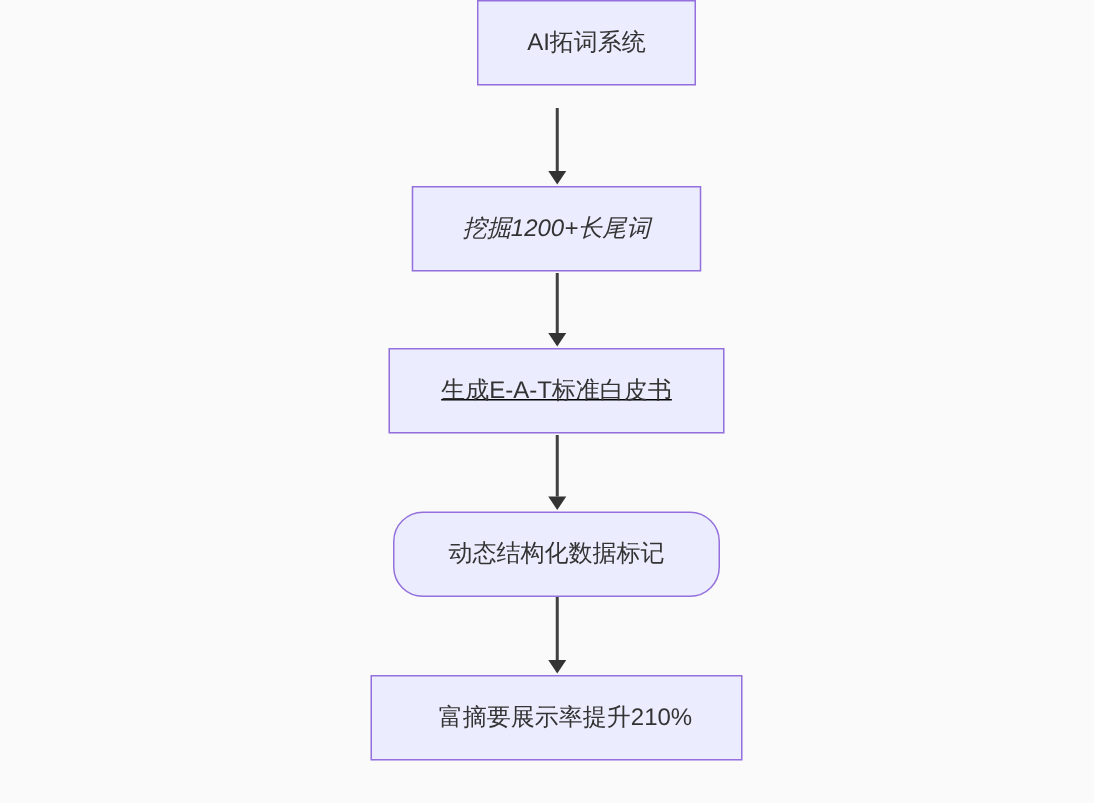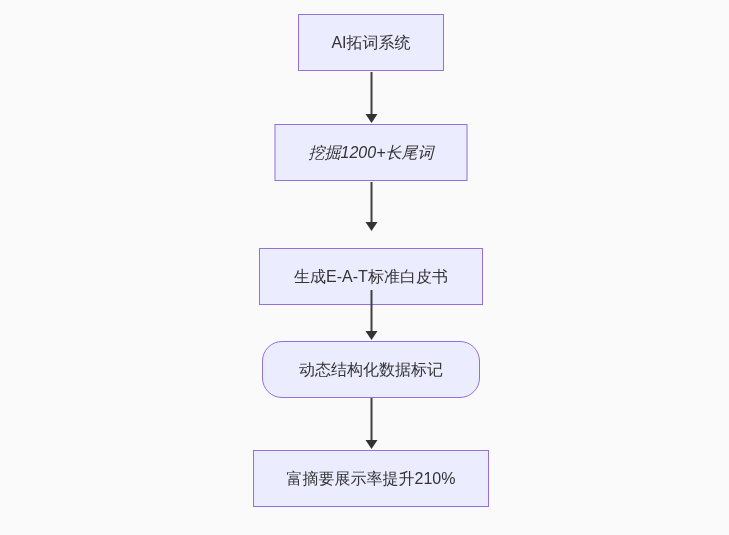--- a/index.html
+++ b/index.html
@@ -29,25 +29,25 @@
     align-items: center;
     justify-content: center;
     box-sizing: content-box;
     white-space: nowrap;
   }
   .node .label {
     font-size: 16px;
     color: #333333;
     line-height: 1;
   }
-  .node-1 { top: 14px;  width: 144px; }
+  .node-1 { top: 0;  width: 144px; margin-left: 20px; }
   .node-2 { top: 124px; width: 191px; font-style: italic; }
-  .node-3 { top: 248px; width: 222px; }
+  .node-3 { top: 232px; width: 222px; text-decoration: underline; }
   .node-4 { top: 341px; width: 216px; border-radius: 20px; }
-  .node-5 { top: 450px; width: 234px; }
+  .node-5 { top: 450px; width: 234px; padding-left: 12px; }
 
   .edge {
     position: absolute;
     left: 371px;
     transform: translateX(-50%);
     width: 13px;
     display: flex;
     flex-direction: column;
     align-items: center;
   }

